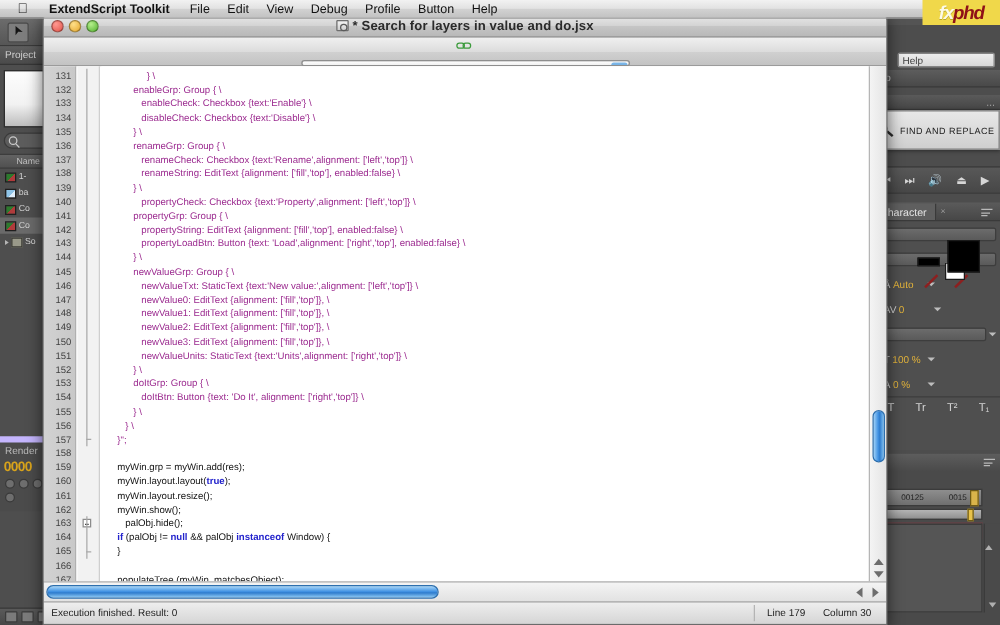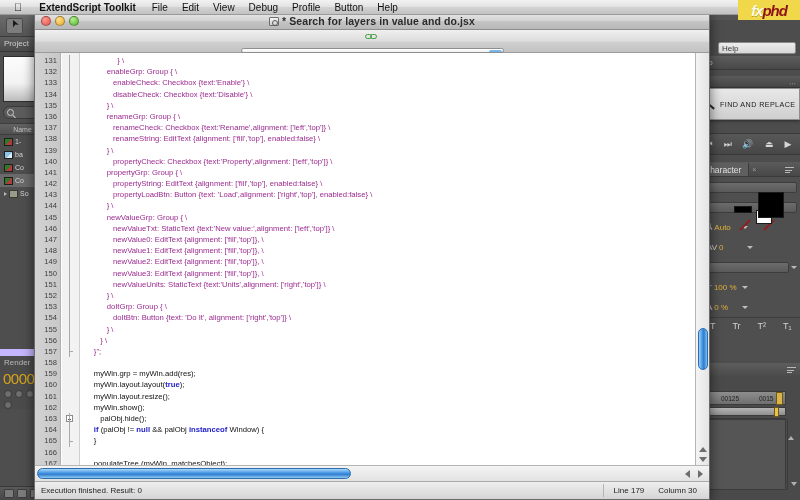--- a/index.html
+++ b/index.html
@@ -93,24 +93,24 @@
   #ae-bottombtns{
     position:absolute; left:0; bottom:0; width:46px; height:14px;
     background:linear-gradient(to bottom,#5a5a5a,#474747); border-top:1px solid #383838;
     display:flex; align-items:center; gap:3px; padding-left:4px;
   }
   .mini-btn{ width:10px;height:9px;background:#7b7b7b;border:1px solid #3b3b3b;border-radius:1px;}
 
   
   #ae-render{
     position:absolute; left:0; top:312px; width:46px; height:60px;
-    background:#4b4b4b; border-top:7px solid #c4b5fd;
+    background:#4b4b4b; border-top:5px solid #c4b5fd;
   }
   #ae-render .hdr{ font-size:8px;color:#b9b9b9;padding:2px 0 0 4px; }
-  #ae-timecode{ color:#d8a31b; font-size:15px; font-weight:normal; padding:3px 0 0 3px; letter-spacing:-0.5px;}
+  #ae-timecode{ color:#d8a31b; font-size:11px; font-weight:bold; padding:3px 0 0 3px; letter-spacing:-0.5px;}
   #ae-render .iconrow{ display:flex;gap:3px;padding:3px 0 0 4px;align-items:center; }
   .sm-ico{ width:8px;height:8px;border-radius:50%;background:#6e6e6e;border:1px solid #3a3a3a;}
 
   
   #ae-right{ position:absolute; right:0; top:20px; bottom:0; width:104px; background:#4d4d4d; }
   .rp-hdr{ height:14px; background:linear-gradient(to bottom,#5d5d5d,#4a4a4a);
            font-size:8px;color:#cdcdcd;padding:2px 0 0 5px; position:relative;}
   .rp-menu{ position:absolute; right:4px; top:4px; width:9px;height:6px; }
   .rp-menu i{ display:block;height:1px;background:#b9b9b9;margin-bottom:1.5px;}
   .rp-menu i:nth-child(1){width:9px;} .rp-menu i:nth-child(2){width:7px;} .rp-menu i:nth-child(3){width:5px;}

